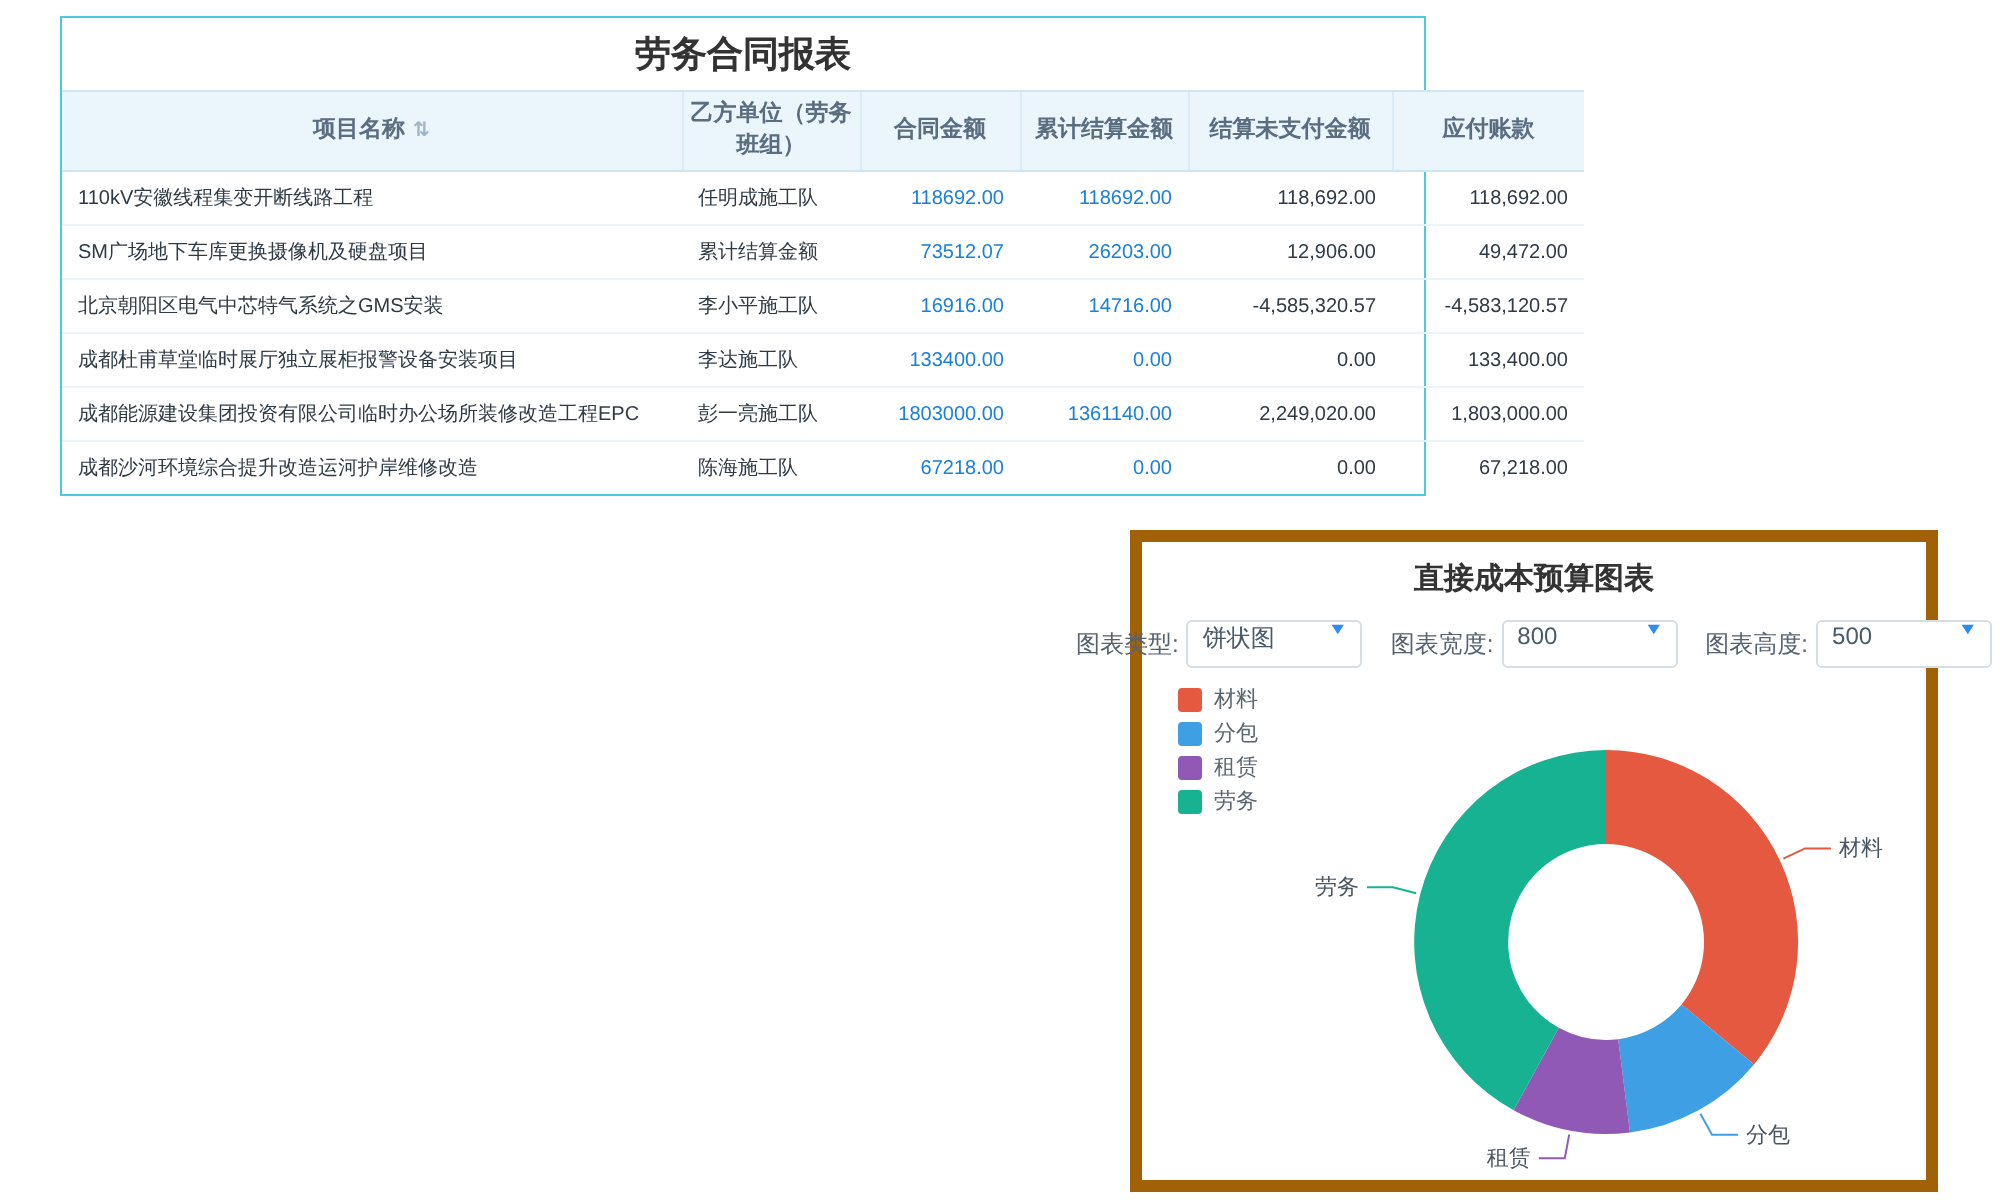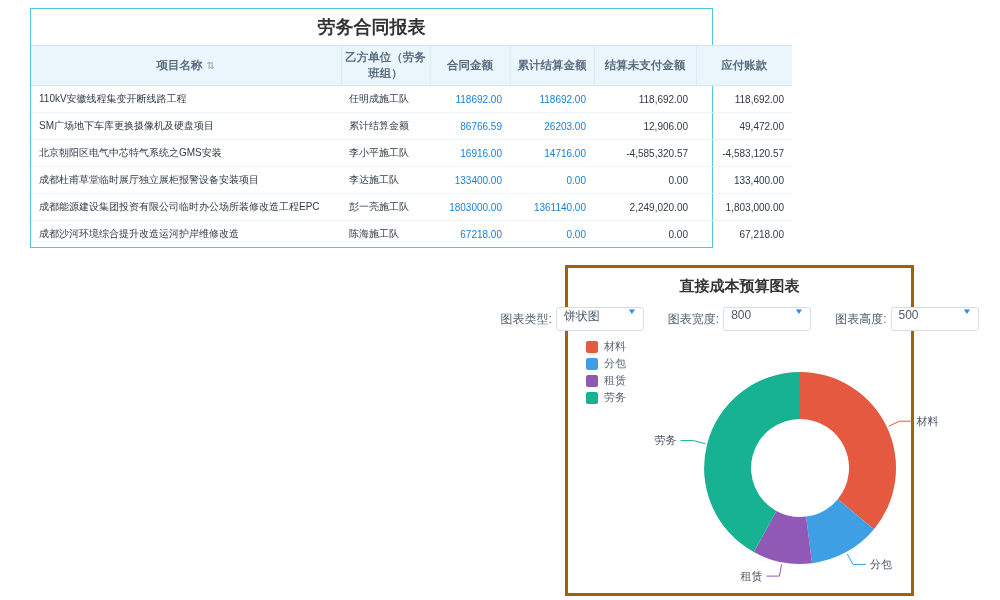--- a/index.html
+++ b/index.html
@@ -19,26 +19,26 @@
   table.report tbody td { font-size: 10px; padding: 6px 8px;
     border-bottom: 1px solid #e9f4fb; color: #303a45; white-space: nowrap; }
   table.report tbody tr:last-child td { border-bottom: none; }
   td.name { color: #1a80d9; overflow: hidden; font-size: 11px; padding-left: 8px; cursor: pointer; }
   td.unit { color: #1a80d9; padding-left: 14px; }
   td.num  { text-align: right; padding-right: 12px; }
   td.num.blue { color: #1a80d9; }
   .sort-icon { color: #9fb6c9; font-size: 10px; margin-left: 4px; cursor: pointer; }
 
   
-  .chart-card { position: absolute; left: 565px; top: 265px; width: 349px; height: 331px;
-    border: 3px solid #a16207; background: #fff; }
+  .chart-card { position: absolute; left: 565px; top: 265px; width: 404px; height: 331px;
+    border: 6px solid #a16207; background: #fff; }
   .chart-title { margin-top: 9px; text-align: center; font-size: 15px;
     font-weight: bold; color: #333; }
   .chart-controls { display: flex; justify-content: center; align-items: center;
-    gap: 24px; margin-top: 11px; }
+    gap: 14px; margin-top: 11px; }
   .control { display: flex; align-items: center; }
   .control-label { font-size: 12px; color: #556070; margin-right: 4px; white-space: nowrap; }
   .select { width: 88px; height: 24px; border: 1px solid #d5dde5; border-radius: 3px;
     background: #fff; display: flex; align-items: flex-start; justify-content: space-between;
     padding: 0 7px; font-size: 12px; color: #495a6a; cursor: pointer; }
   .caret { color: #2d8cf0; font-size: 8px; line-height: 1; transform: scaleX(1.3); }
 
   .chart-area { position: absolute; left: 0; top: 60px; width: 387px; height: 269px; }
   .chart-legend { position: absolute; left: 18px; top: 10px; z-index: 2; }
   .legend-item { display: flex; align-items: center; height: 17px; cursor: pointer; }
@@ -75,21 +75,21 @@
           <td class="name">110kV安徽线程集变开断线路工程</td>
           <td class="unit">任明成施工队</td>
           <td class="num blue">118692.00</td>
           <td class="num blue">118692.00</td>
           <td class="num">118,692.00</td>
           <td class="num">118,692.00</td>
         </tr>
         <tr>
           <td class="name">SM广场地下车库更换摄像机及硬盘项目</td>
           <td class="unit">累计结算金额</td>
-          <td class="num blue">86766.59</td>
+          <td class="num blue">73512.07</td>
           <td class="num blue">26203.00</td>
           <td class="num">12,906.00</td>
           <td class="num">49,472.00</td>
         </tr>
         <tr>
           <td class="name">北京朝阳区电气中芯特气系统之GMS安装</td>
           <td class="unit">李小平施工队</td>
           <td class="num blue">16916.00</td>
           <td class="num blue">14716.00</td>
           <td class="num">-4,585,320.57</td>

